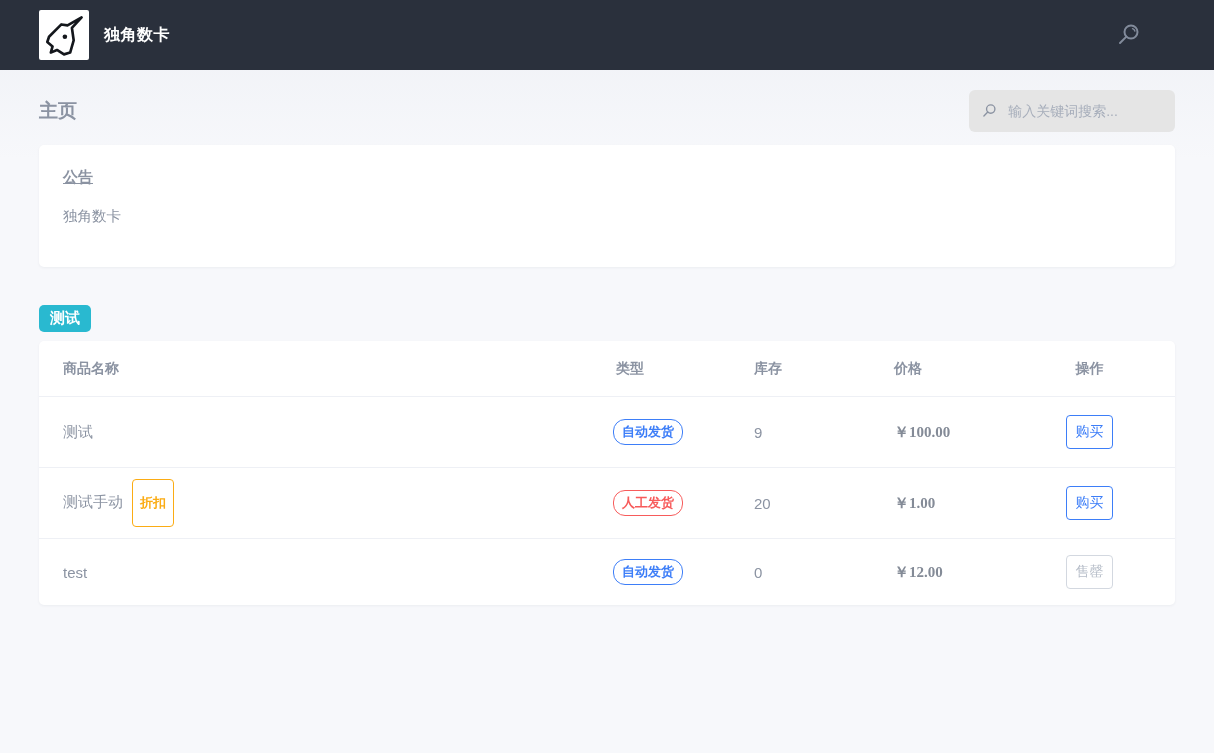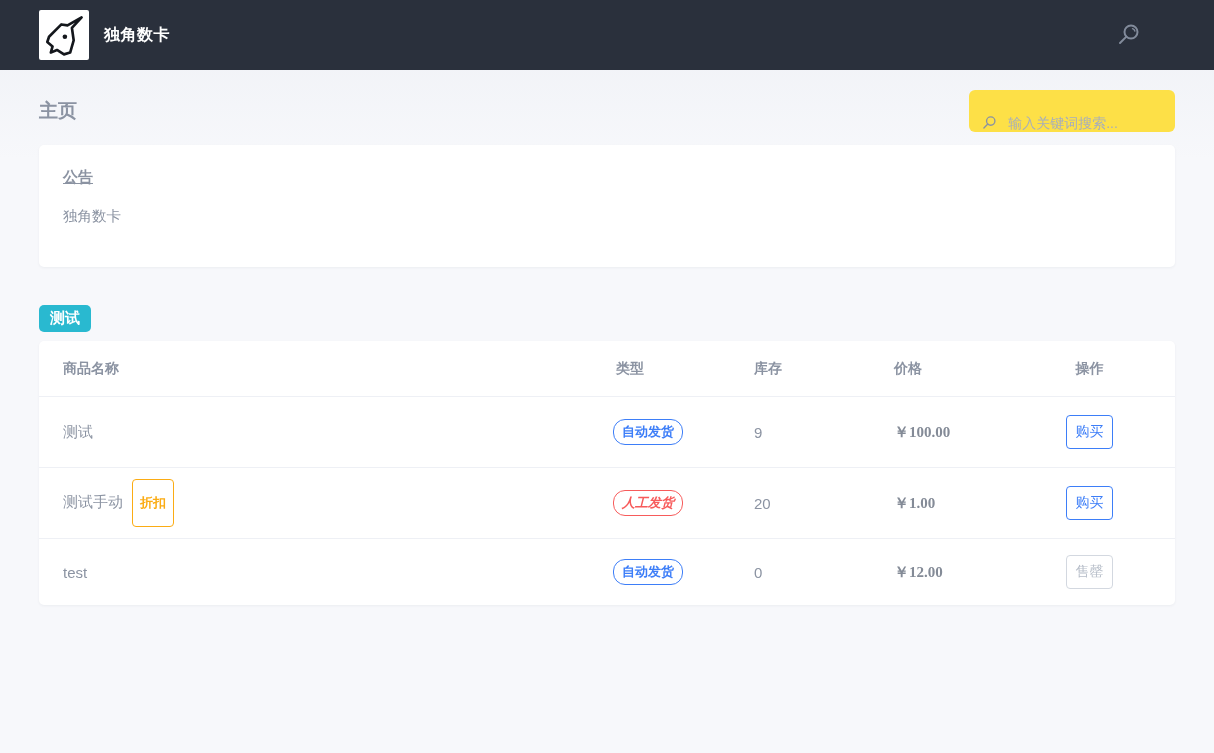--- a/index.html
+++ b/index.html
@@ -14,22 +14,22 @@
     display:flex;align-items:center;padding:0 39px;box-sizing:border-box;
   }
   .logo-box{width:50px;height:50px;background:#ffffff;border-radius:2px;
     display:flex;align-items:center;justify-content:center;flex:none;}
   .app-title{color:#ffffff;font-size:16px;font-weight:700;margin-left:15px;letter-spacing:.5px;}
   .header-search{margin-left:auto;margin-right:34px;display:flex;align-items:center;cursor:pointer;}
   
   .content{padding:0 39px;box-sizing:border-box;}
   .toolbar{margin-top:20px;height:42px;display:flex;align-items:center;justify-content:space-between;gap:8px;}
   .page-title{font-size:19px;font-weight:700;color:var(--text-gray,#8b93a2);margin:0;}
-  .search-box{width:206px;height:42px;background:#fde047;border-radius:6px;
-    display:flex;align-items:flex-end;padding:0 13px;box-sizing:border-box;}
+  .search-box{width:206px;height:42px;background:#e5e5e5;border-radius:6px;
+    display:flex;align-items:center;padding:0 13px;box-sizing:border-box;}
   .search-box input{border:none;background:transparent;outline:none;width:100%;
     margin-left:9px;font-size:14px;color:#6d7686;font-family:inherit;}
   .search-box input::placeholder{color:#a7aebb;}
   .card{background:#ffffff;border-radius:5px;box-shadow:0 1px 3px rgba(25,35,60,.05);}
   .announcement{margin-top:13px;height:122px;box-sizing:border-box;padding:23px 24px;}
   .announcement-title{margin:0;font-size:15px;font-weight:700;color:var(--text-gray,#8b93a2);text-decoration:underline;}
   .announcement-body{margin:20px 0 0;font-size:14.5px;color:var(--text-gray,#8b93a2);}
   .category-badge{margin-top:38px;display:inline-block;background:var(--accent-teal,#29b9d0);
     color:#ffffff;font-weight:700;font-size:15px;padding:4px 11px;border-radius:5px;}
   .table-card{margin-top:9px;overflow:hidden;}
@@ -37,21 +37,21 @@
   th{height:53px;text-align:left;font-size:14px;font-weight:700;
     color:var(--text-gray,#8b93a2);border-bottom:1px solid var(--border-light,#eef0f5);}
   td{height:68px;font-size:15px;color:var(--text-gray,#8b93a2);
     border-bottom:1px solid var(--border-light,#eef0f5);}
   th:first-child,td:first-child{padding-left:24px;}
   th:last-child,td:last-child{text-align:center;padding-right:40px;}
   tbody tr:last-child td{border-bottom:none;height:64px;}
   .type-badge{display:inline-block;border:1px solid;border-radius:12px;
     padding:3px 8px;font-size:13px;font-weight:700;margin-left:-3px;}
   .type-badge.blue{color:var(--accent-blue,#3d7ef8);border-color:var(--accent-blue,#3d7ef8);}
-  .type-badge.red{color:var(--accent-red,#f75b5b);border-color:var(--accent-red,#f75b5b);font-style:italic;}
+  .type-badge.red{color:var(--accent-red,#f75b5b);border-color:var(--accent-red,#f75b5b);}
   .tag-badge{display:inline-block;color:var(--accent-yellow,#fbac14);
     border:1px solid var(--accent-yellow,#fbac14);border-radius:4px;
     padding:14px 7px;font-size:13px;font-weight:700;margin-left:9px;}
   .price{font-weight:700;color:#848b97;font-family:Liberation Serif, serif;}
   .buy-btn{width:47px;height:34px;border-radius:4px;background:#ffffff;
     border:1px solid var(--accent-blue,#3d7ef8);color:var(--accent-blue,#3d7ef8);
     font-size:14px;font-family:Liberation Serif, serif;cursor:pointer;}
   .buy-btn.disabled{border-color:var(--disabled-border,#d3d8e0);
     color:var(--disabled-text,#b6bdc8);cursor:default;text-align:center;}
 </style>

